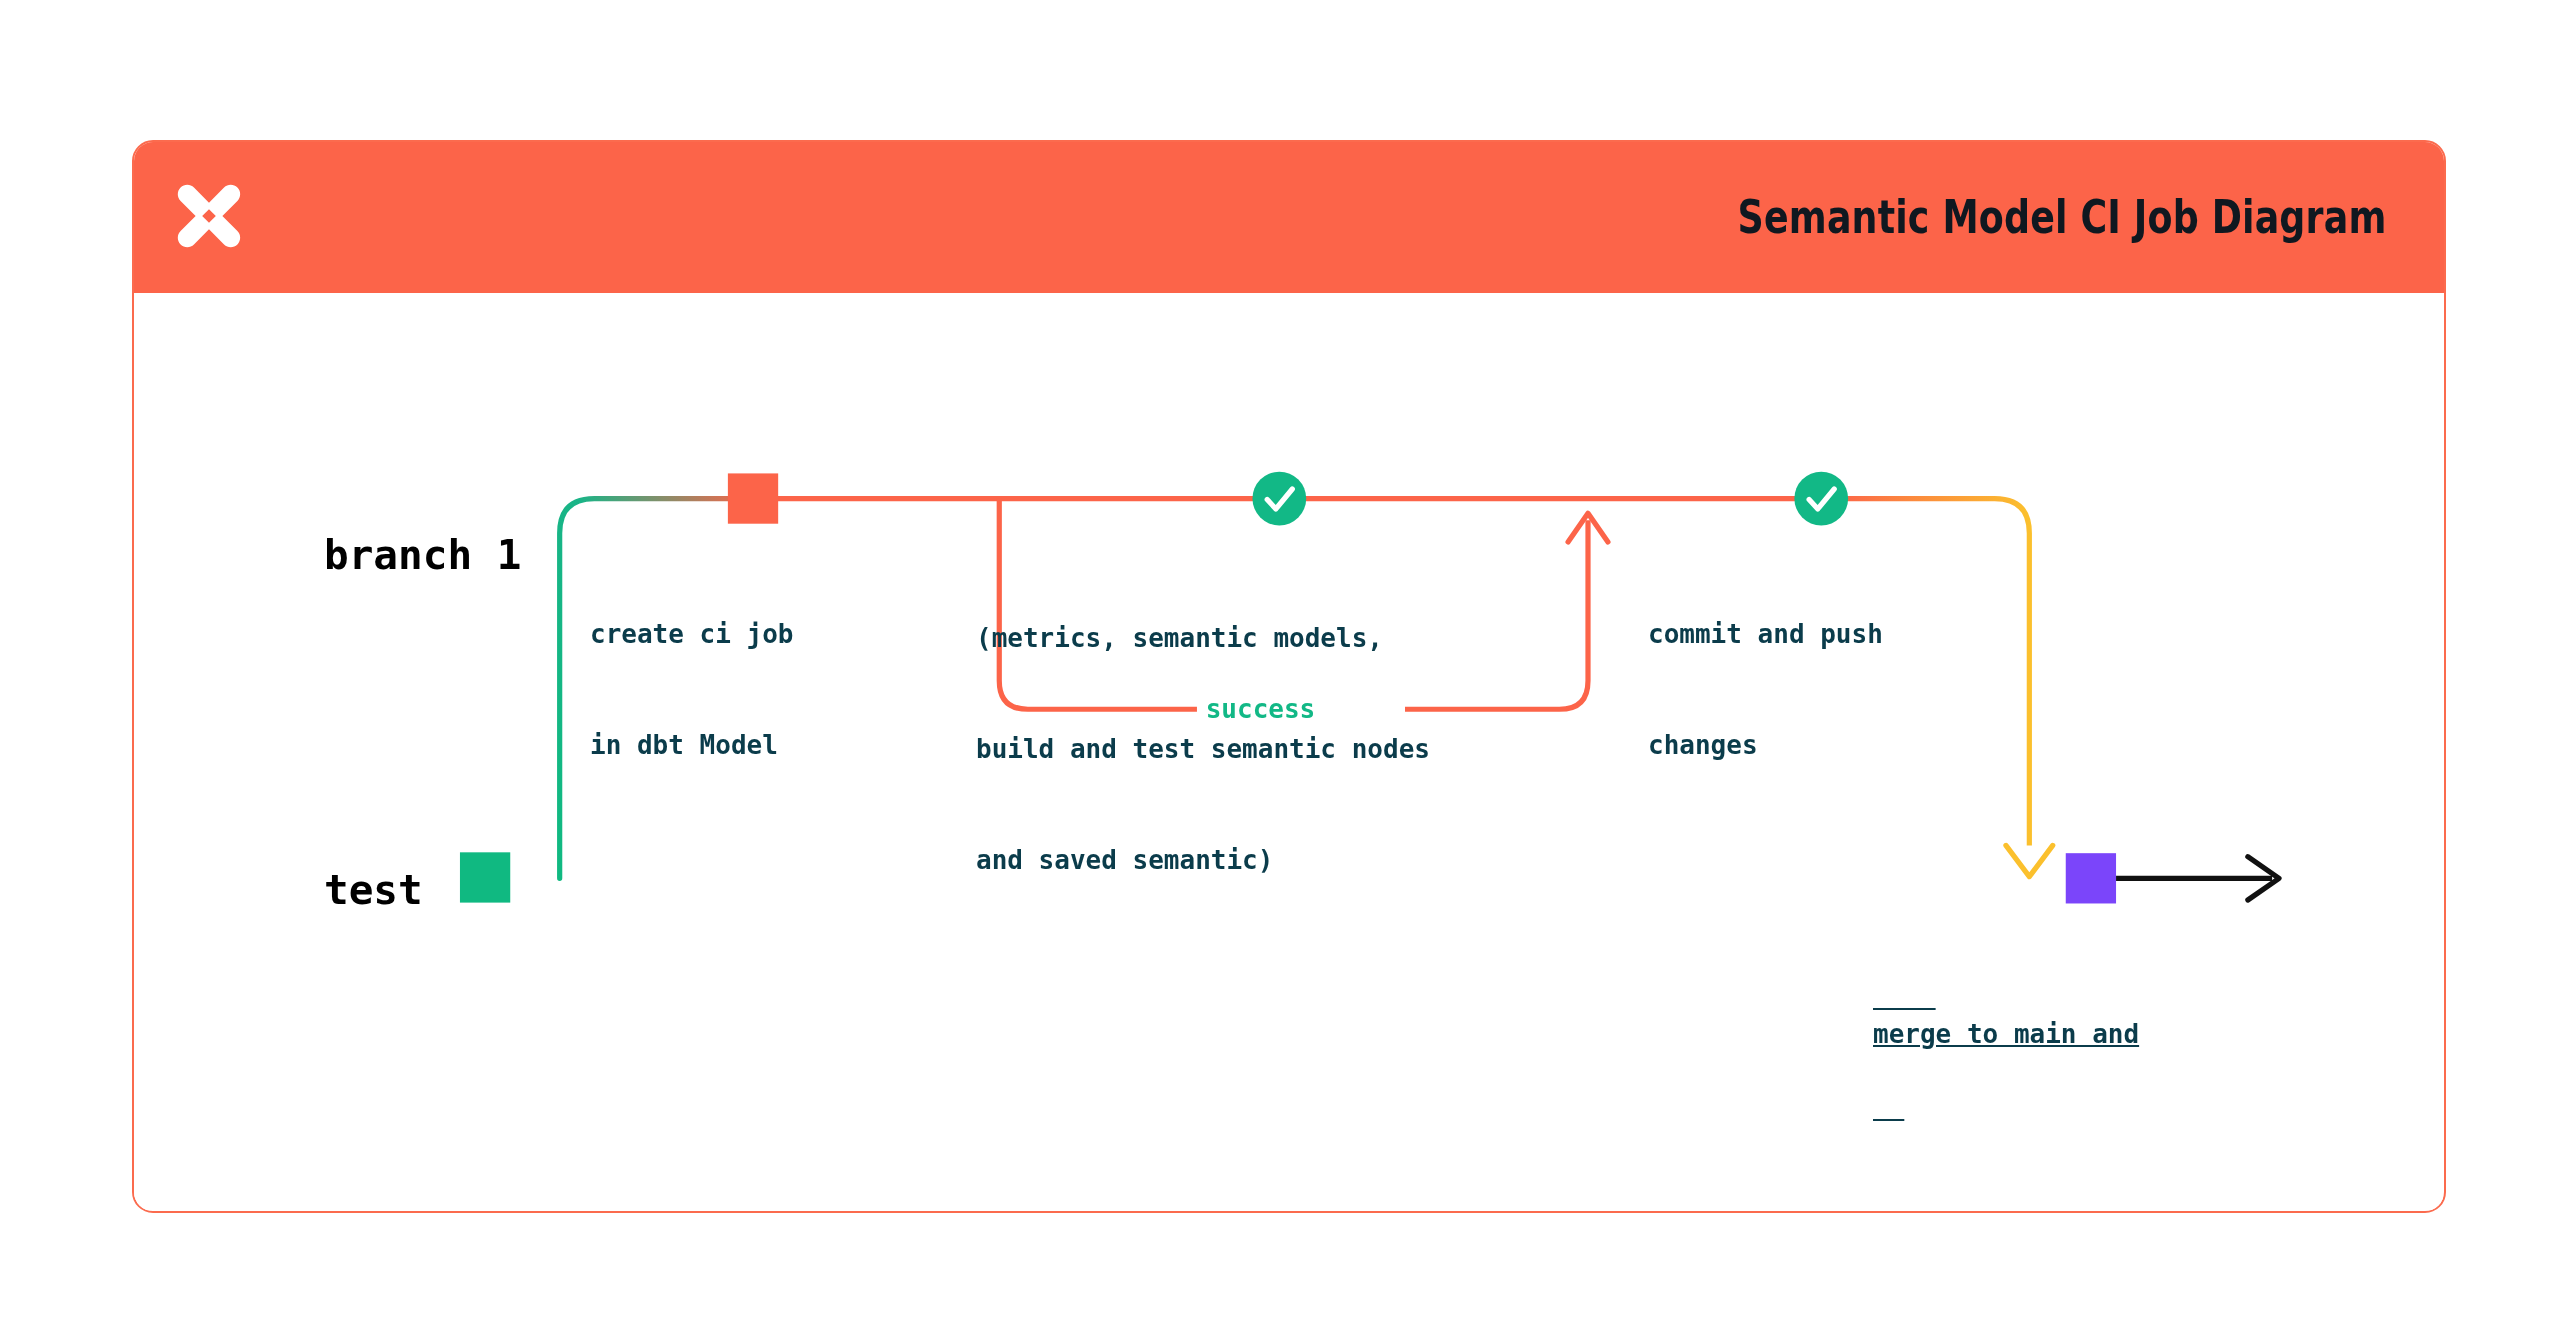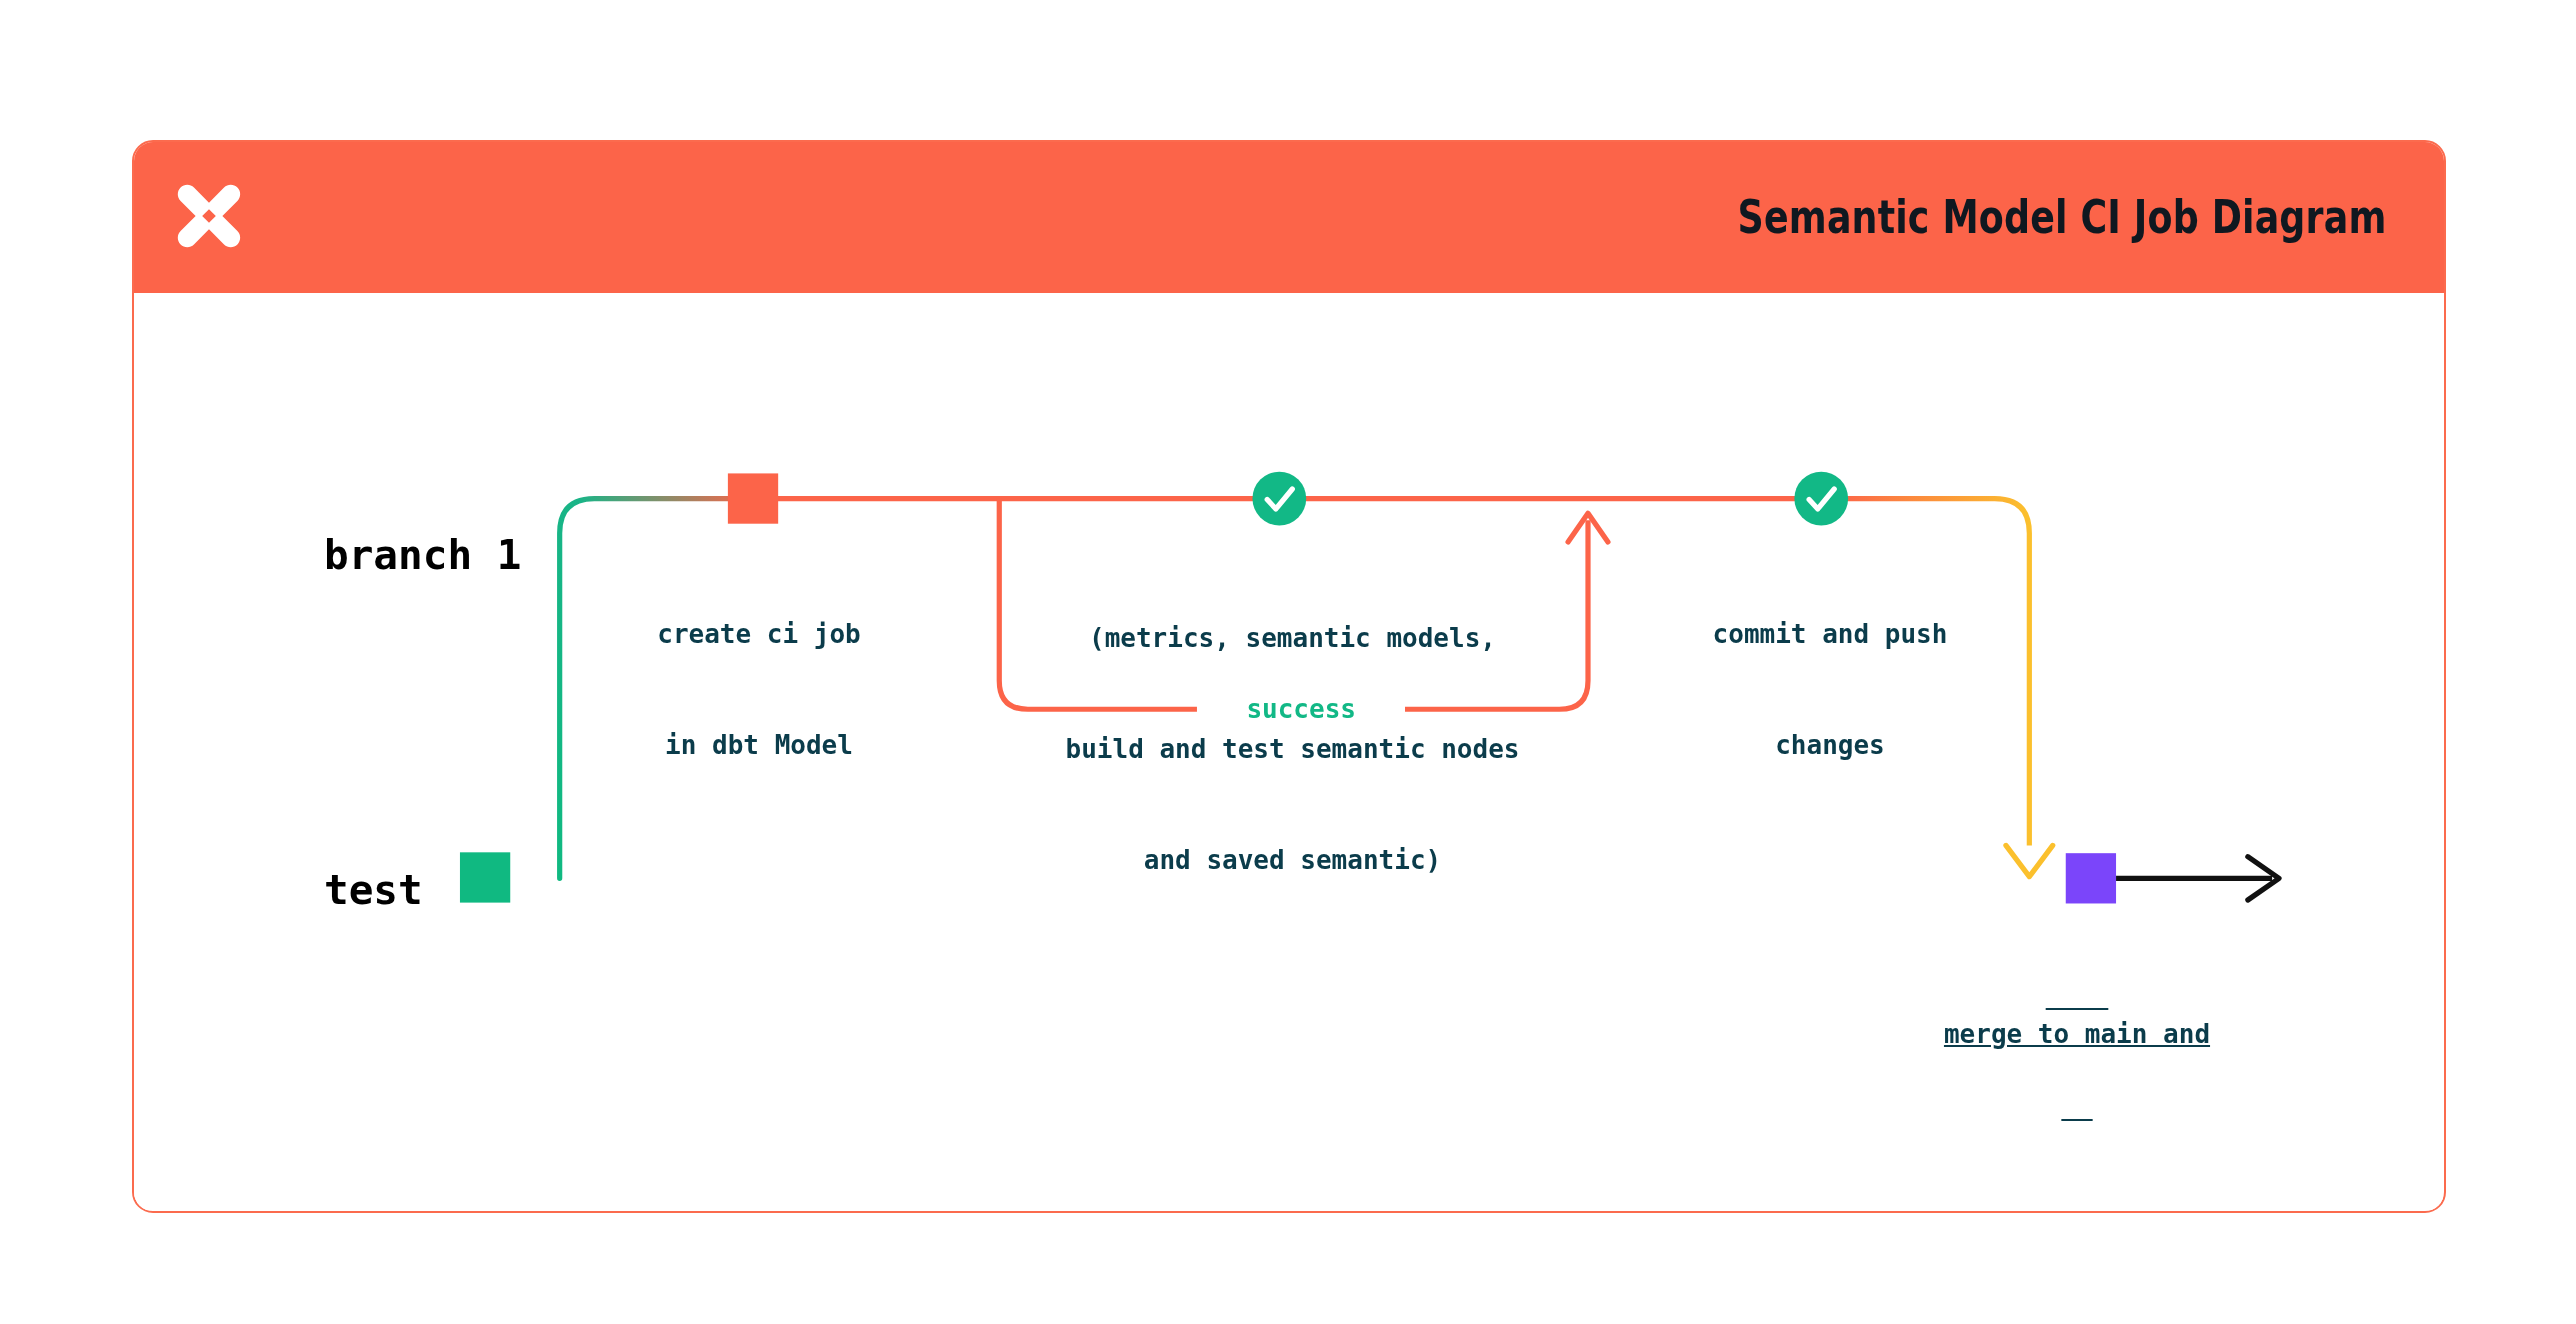--- a/index.html
+++ b/index.html
@@ -100,34 +100,34 @@
   .lane-label.branch1 { left: 324px; top: 531px; }
   .lane-label.main    { left: 324px; top: 866px; }
 
   .node-caption {
     position: absolute;
     font-family: "DejaVu Sans Mono", "Liberation Mono", monospace;
     font-weight: 700;
     font-size: 26px;
     line-height: 37px;
     color: #0b3c4b;
-    text-align: center;
+    text-align: left;
     white-space: pre;
   }
   .cap-create { left: 590px;  top: 542px;  width: 338px; }
   .cap-build  { left: 976px; top: 546px;  width: 633px; }
   .cap-commit { left: 1648px; top: 542px;  width: 364px; }
   .cap-merge  { left: 1873px; top: 942px; width: 408px; text-decoration: underline; }
 
   .loop-label {
     position: absolute;
     left: 1197px;
     top: 694px;
     width: 191px;
-    text-align: center;
+    text-align: left;
     font-family: "DejaVu Sans Mono", "Liberation Mono", monospace;
     font-weight: 700;
     font-size: 26px;
     color: #12b886;
     background: #ffffff;
     padding: 0 8.7px;
     white-space: nowrap;
   }
 </style>
 </head>

